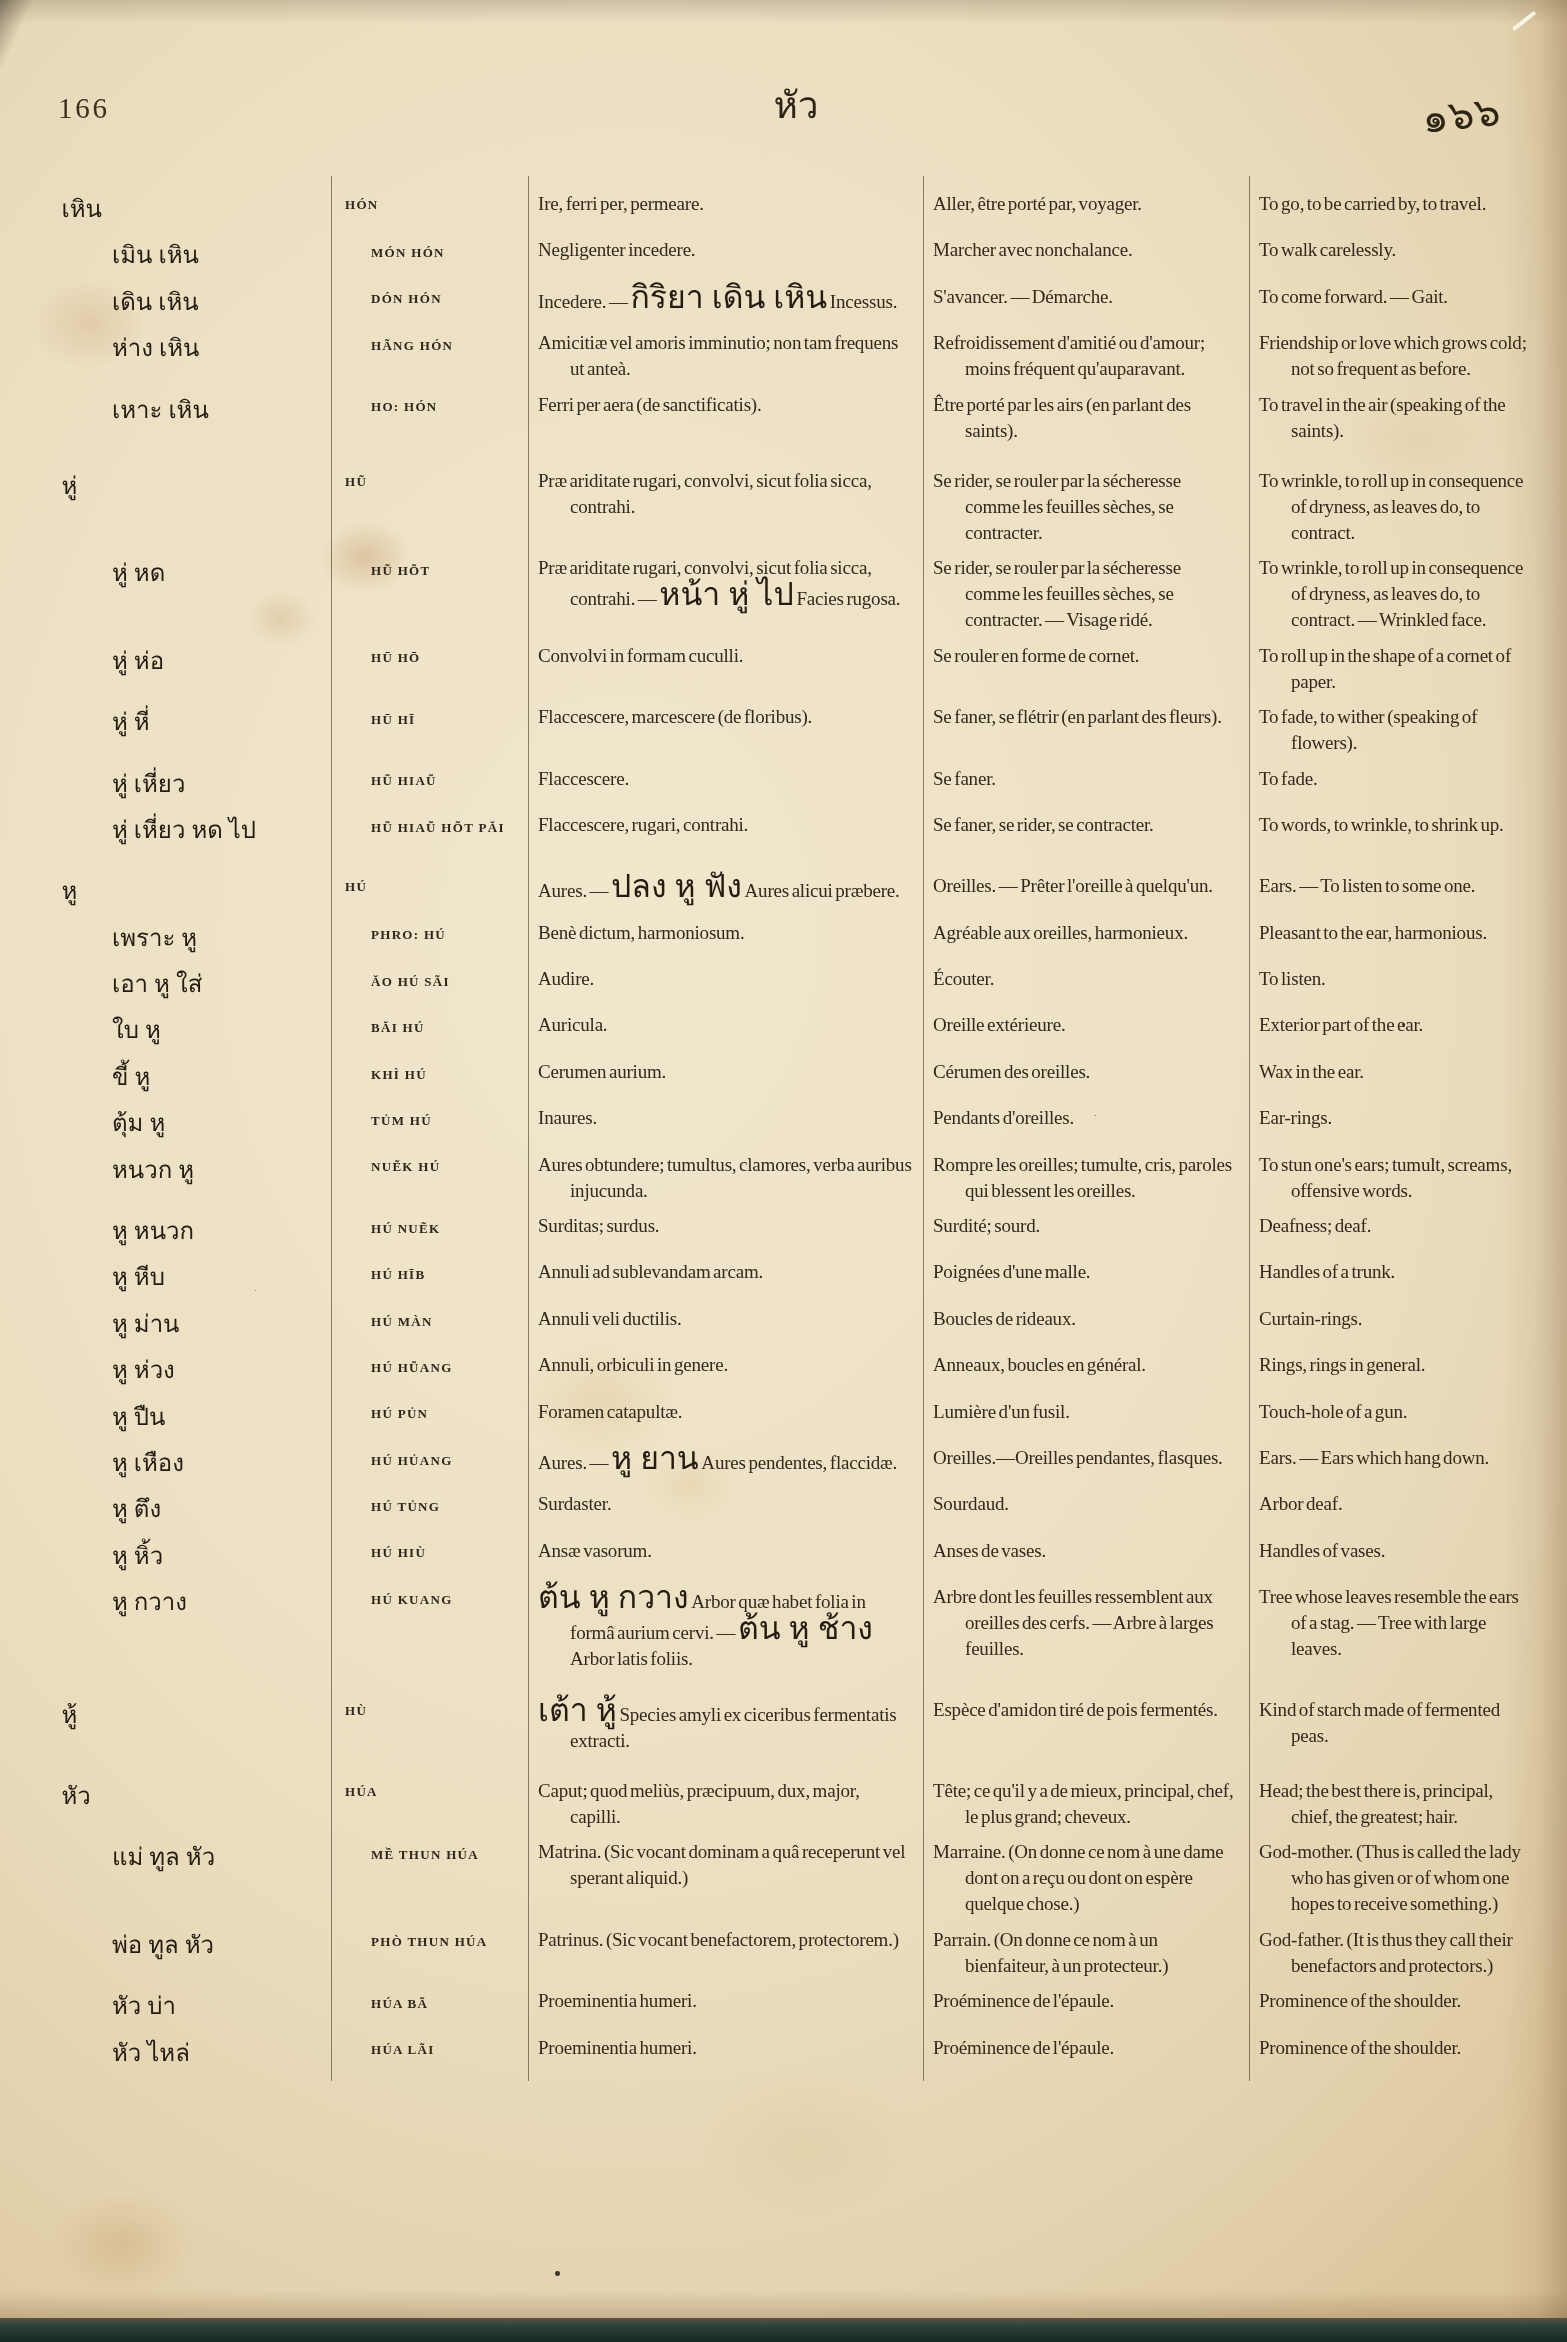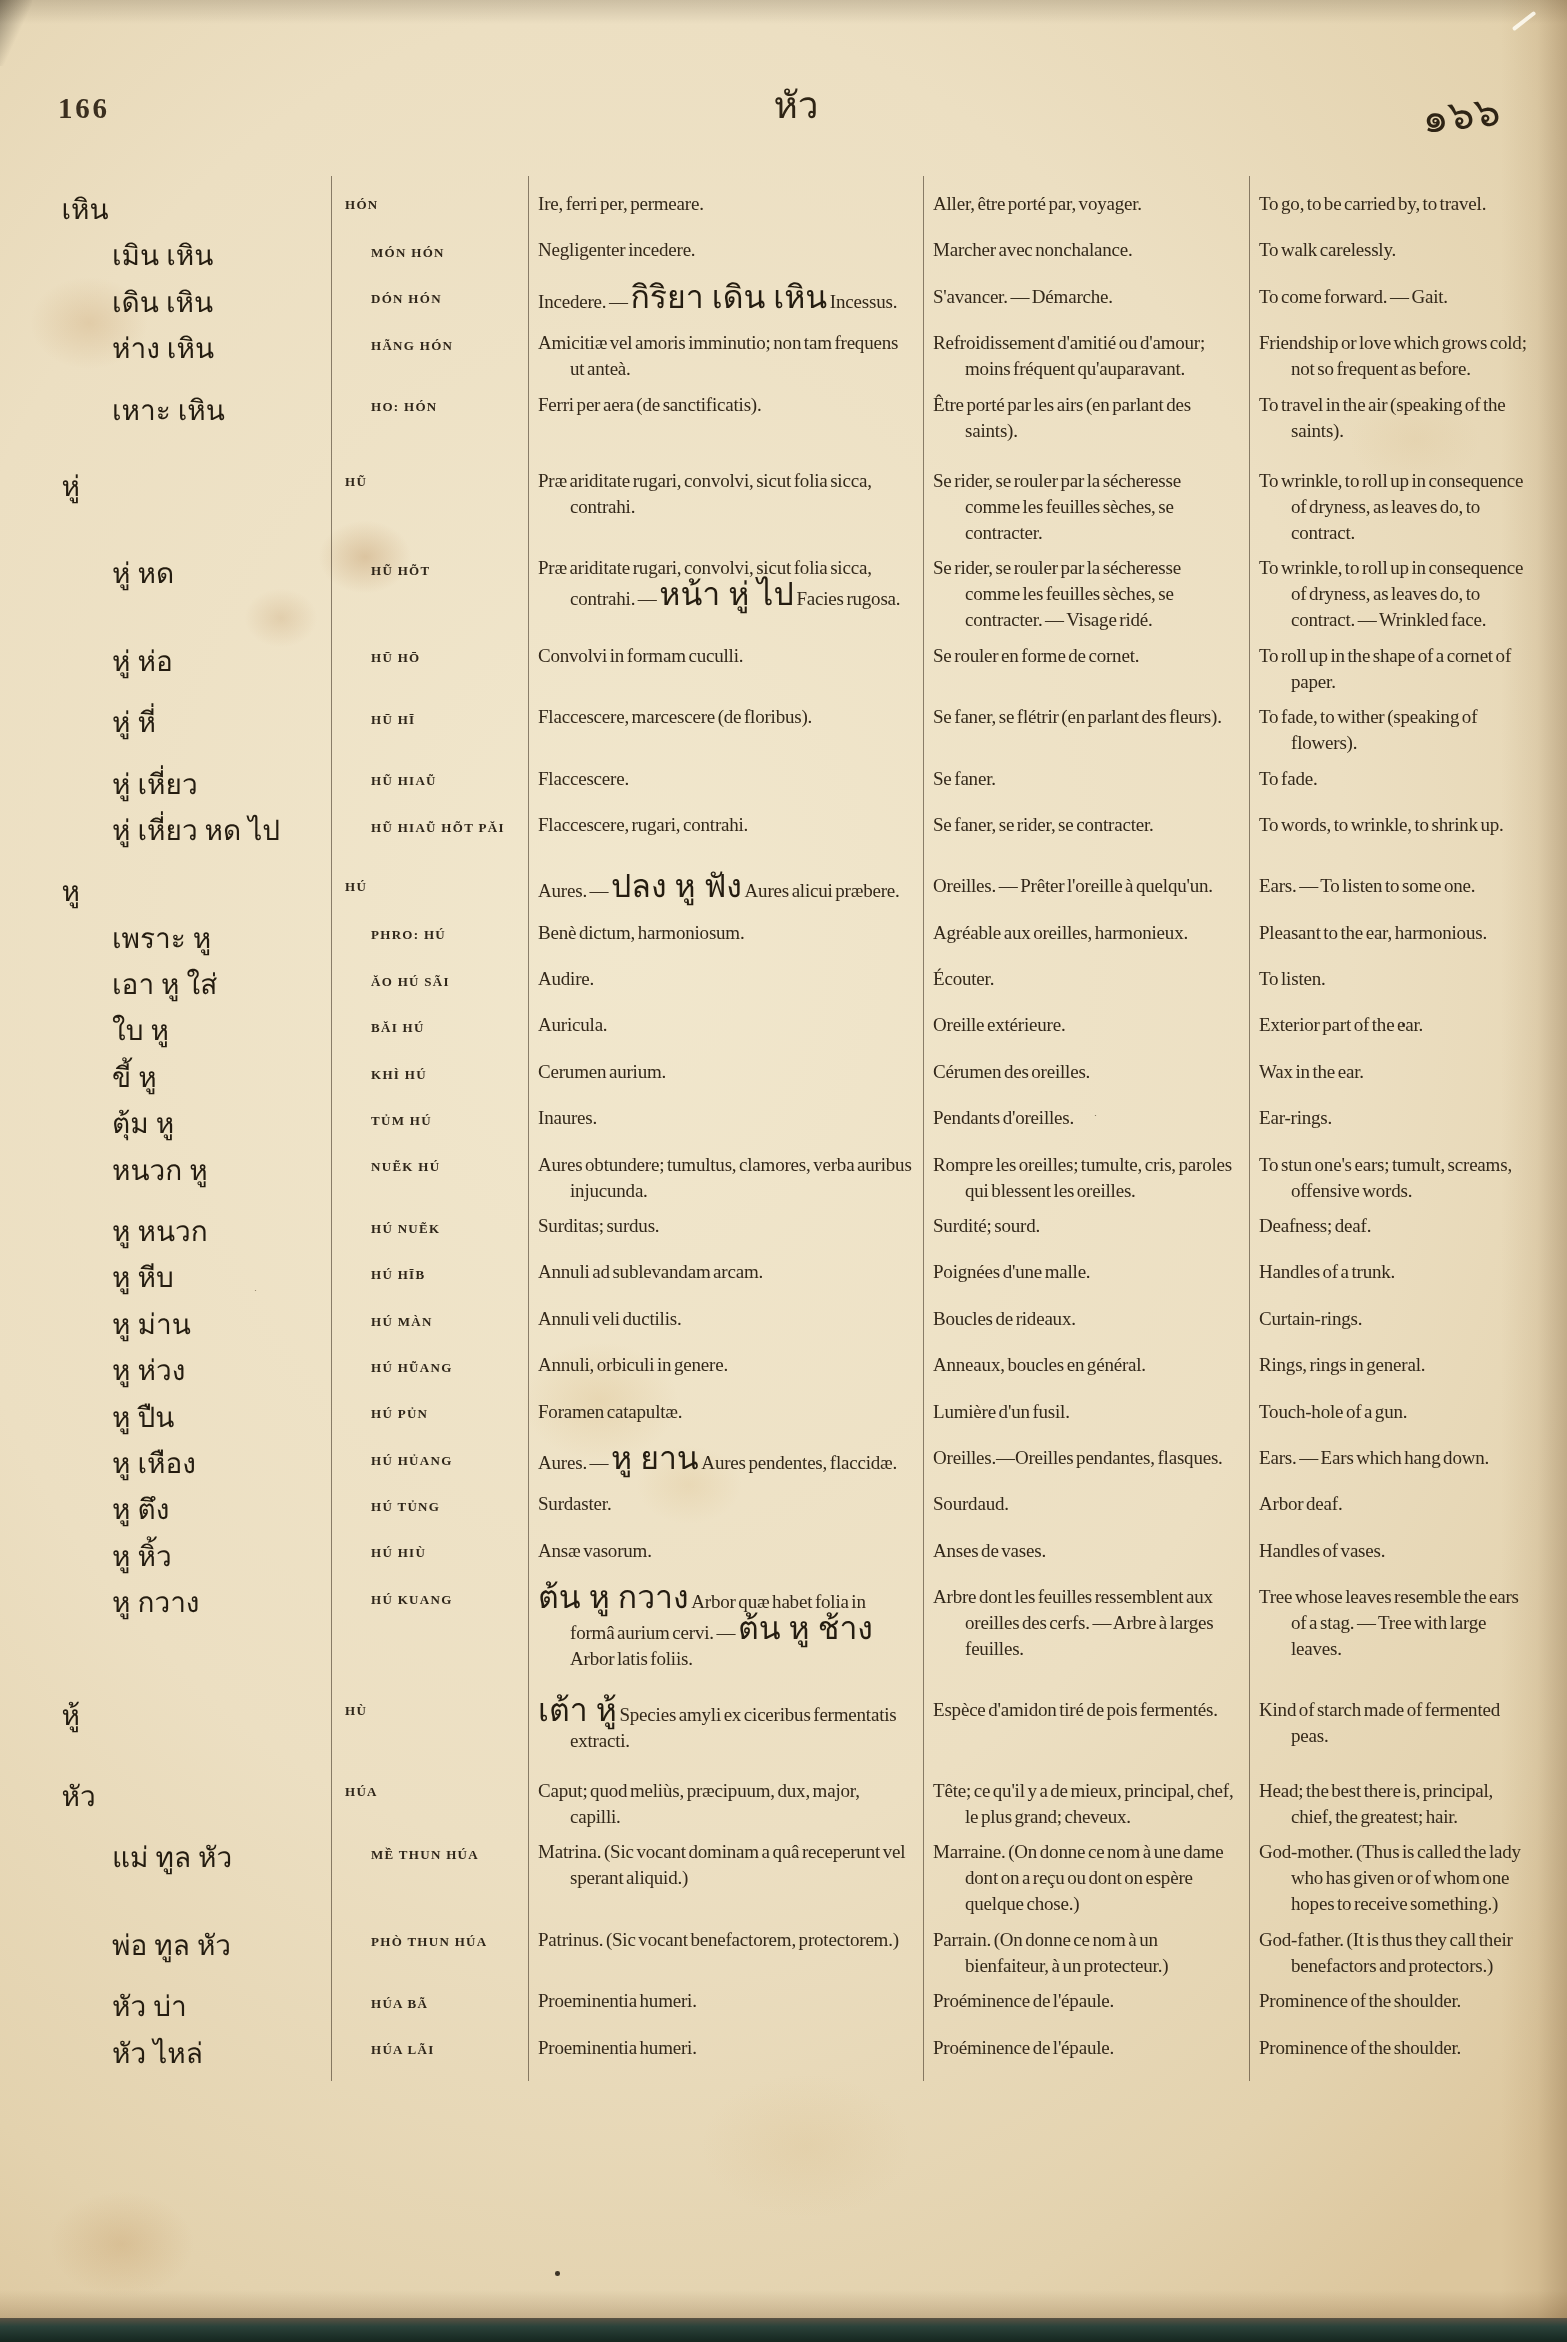--- a/index.html
+++ b/index.html
@@ -51,42 +51,42 @@
   }
   .specks{position:absolute;left:555px;top:2271px;width:4.7px;height:4.7px;border-radius:50%;
     background:rgba(30,24,14,.85);
     box-shadow: 846px -1249px 0 -0.9px rgba(40,30,18,.7), 538px -1158px 0 -1.9px rgba(60,45,25,.6),
                 -302px -983px 0 -1.9px rgba(60,45,25,.5);
   }
 
   
   .folio{
     position:absolute;left:58px;top:92px;
-    font-size:29px;letter-spacing:2.8px;color:#3b2f20;font-weight:bold;
+    font-size:29px;letter-spacing:2.8px;color:#3b2f20;
   }
   .running-head{
     position:absolute;left:721px;top:75px;width:150px;text-align:center;
     font-size:37px;color:#2e2415;
   }
   .thai-folio{
     position:absolute;left:1422px;top:82px;
     font-size:41px;color:#2e2415;transform:rotate(-6deg);
   }
 
   
   #dict-table{
     position:absolute;left:54px;top:176px;width:1492px;
     display:grid;
     grid-template-columns:277px 197px 395px 326px 296px;
   }
   .cell{padding-bottom:9.4px;}
   .cell.main{padding-top:15px;}
   .bL{border-left:1.9px solid rgba(52,40,26,.55);}
   .c-thai{
-    font-size:28px;line-height:37px;color:#241c10;
+    font-size:24px;line-height:37px;color:#241c10;
     padding-left:7.5px;white-space:nowrap;
   }
   .c-thai.sub{padding-left:58px;}
   .c-roman{
     font-size:13px;font-weight:700;letter-spacing:1.3px;line-height:24px;
     color:#2f261a;padding-left:13px;padding-top:3.7px;white-space:nowrap;
   }
   .c-roman.main{padding-top:17px;}
   .c-roman.sub{padding-left:39px;}
   .trans{

